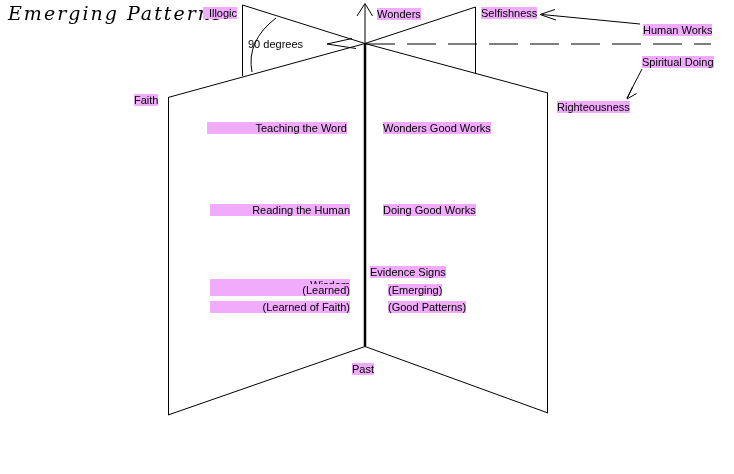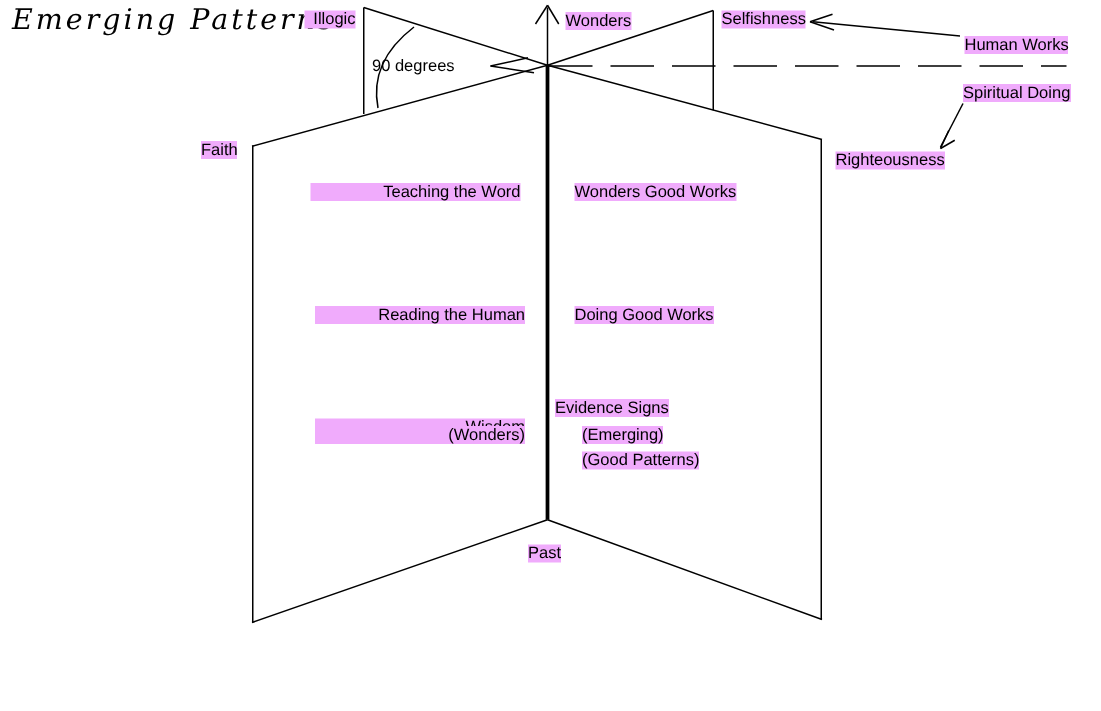--- a/index.html
+++ b/index.html
@@ -84,21 +84,22 @@
   <div class="lbl" style="left:643px; top:24px;">Human Works</div>
   <div class="lbl" style="left:642px; top:56px;">Spiritual Doing</div>
   <div class="lbl" style="left:557px; top:101px;">Righteousness</div>
   <div class="lbl" style="left:134px; top:94px;">Faith</div>
   <div class="lbl" style="left:248px; top:38px; background:transparent;">90 degrees</div>
   <div class="lbl" style="left:352px; top:363px;">Past</div>
 
   <div class="lbl ra" style="left:207px; top:122px; width:140px;">Teaching the Word</div>
   <div class="lbl ra" style="left:210px; top:204px; width:140px;">Reading the Human</div>
   <div class="lbl ra" style="left:210px; top:266px; width:140px;margin-top:13px;">Wisdom</div>
-  <div class="lbl ra" style="left:210px; top:284px; width:140px;">(Wonders)</div>
+  <div class="lbl ra" style="left:210px; top:284px; width:140px;">(Learned)</div>
+  <div class="lbl ra" style="left:210px; top:301px; width:140px;">(Learned of Faith)</div>
 
   <div class="lbl" style="left:383px; top:122px;">Wonders Good Works</div>
   <div class="lbl" style="left:383px; top:204px;">Doing Good Works</div>
   <div class="lbl" style="left:370px; top:266px;">Evidence Signs</div>
   <div class="lbl" style="left:388px; top:284px;">(Emerging)</div>
   <div class="lbl" style="left:388px; top:301px;">(Good Patterns)</div>
 
 </div>
 
 </body></html>

